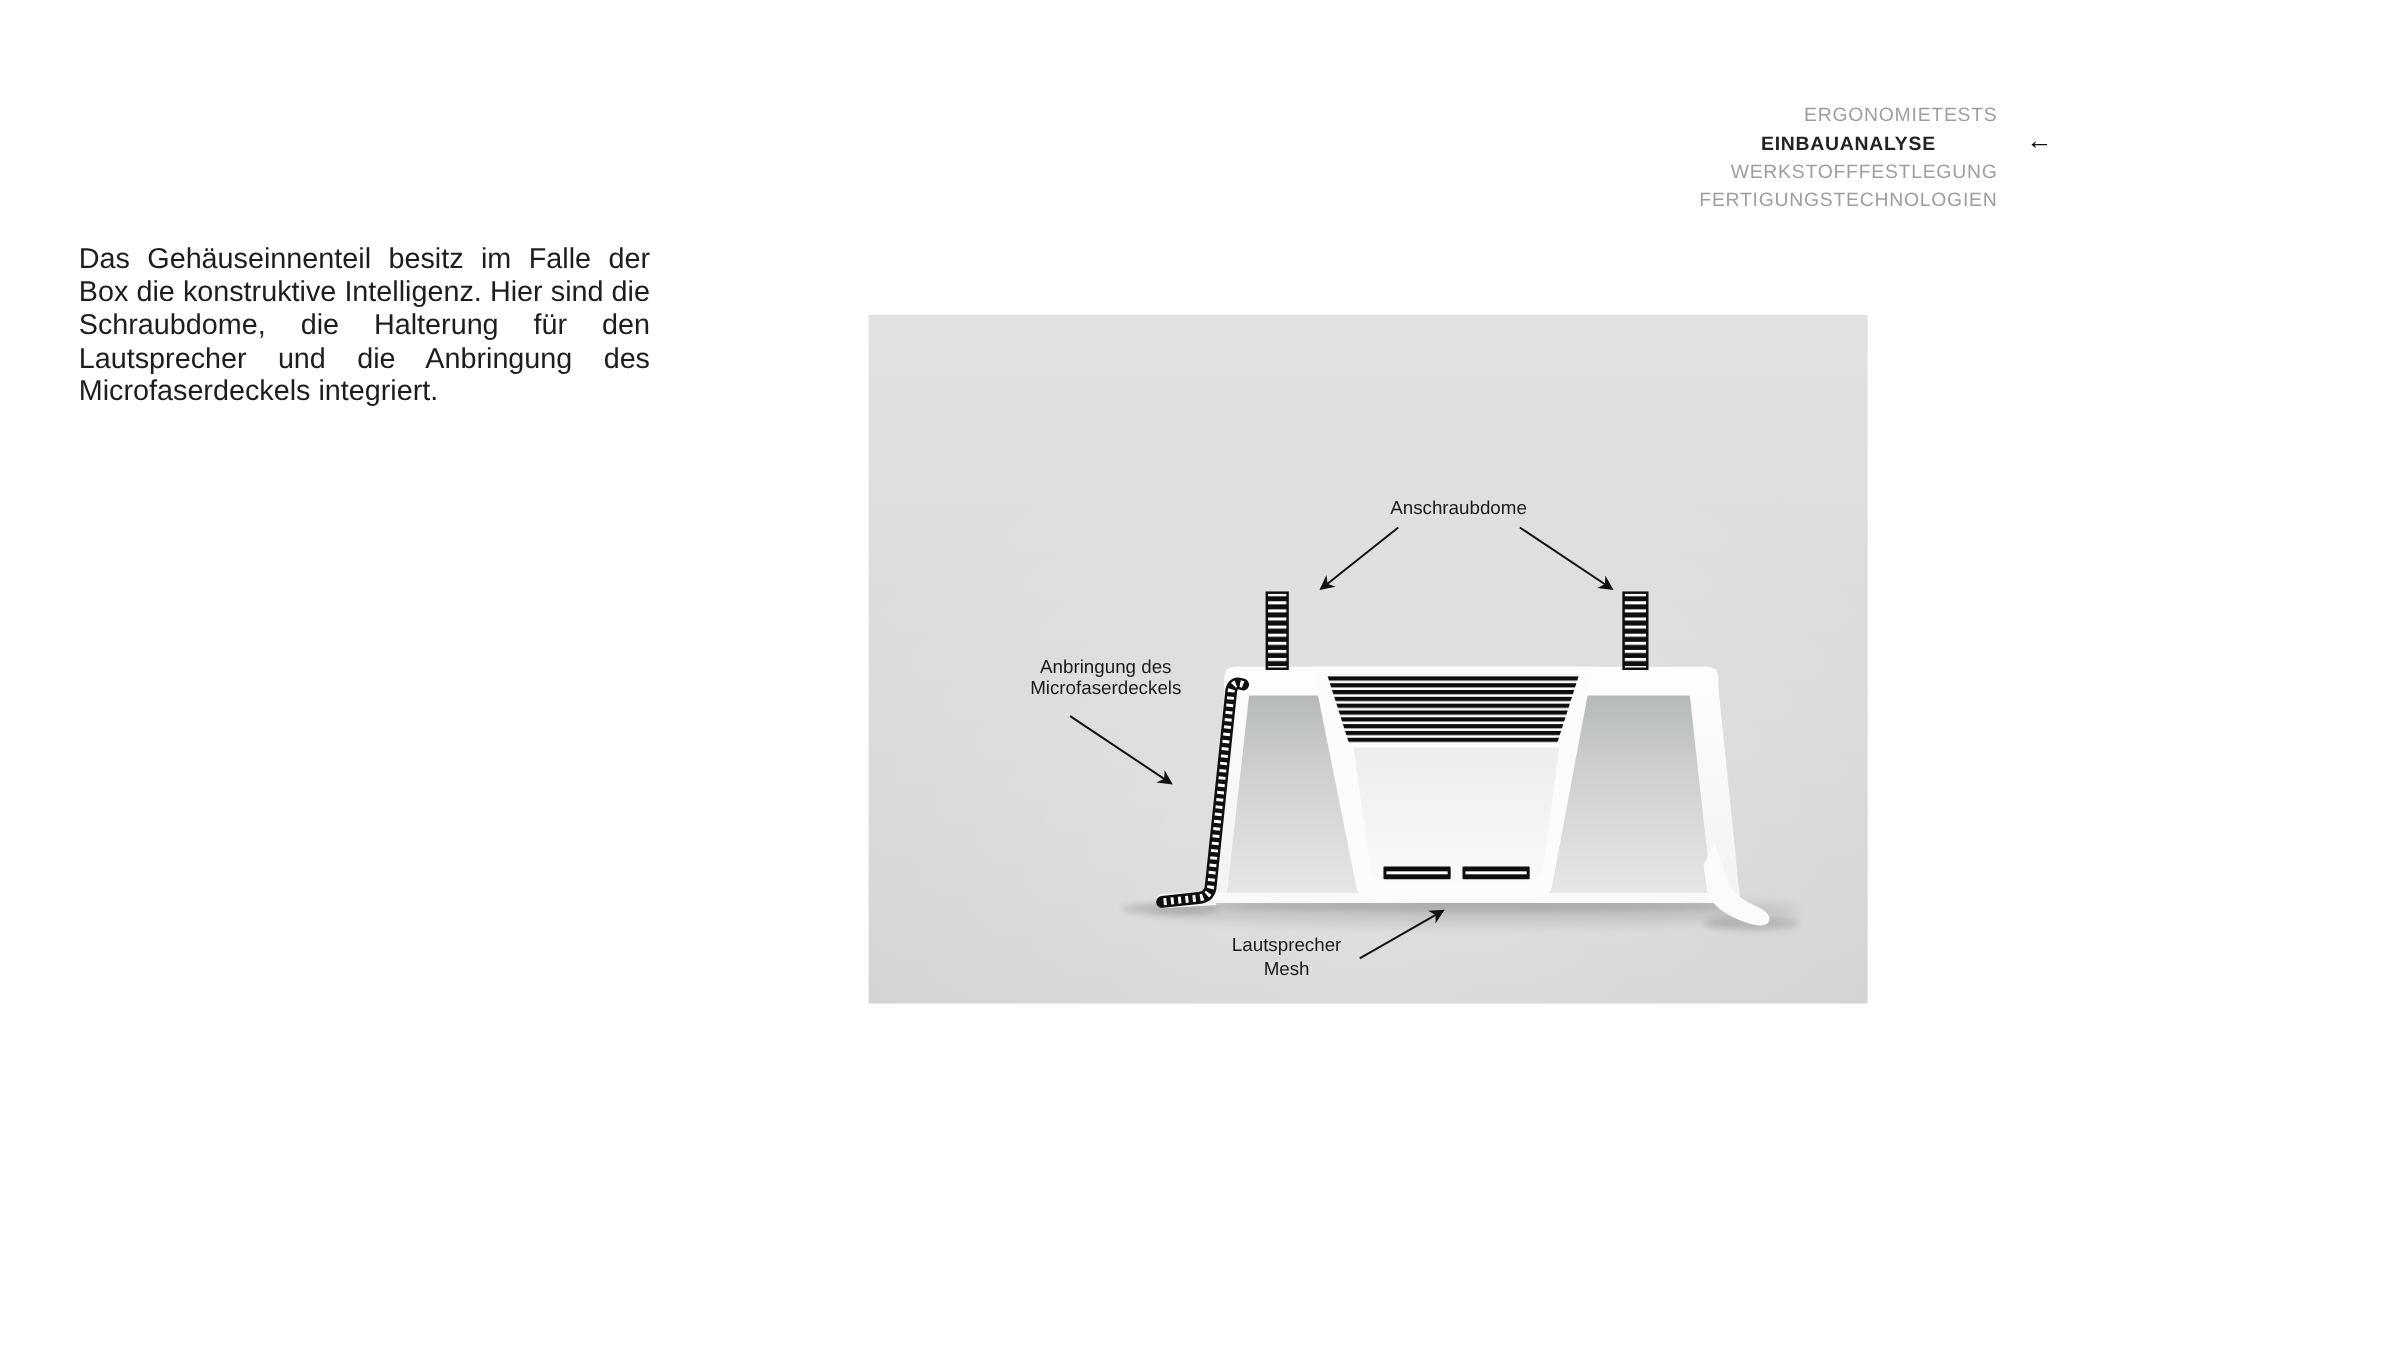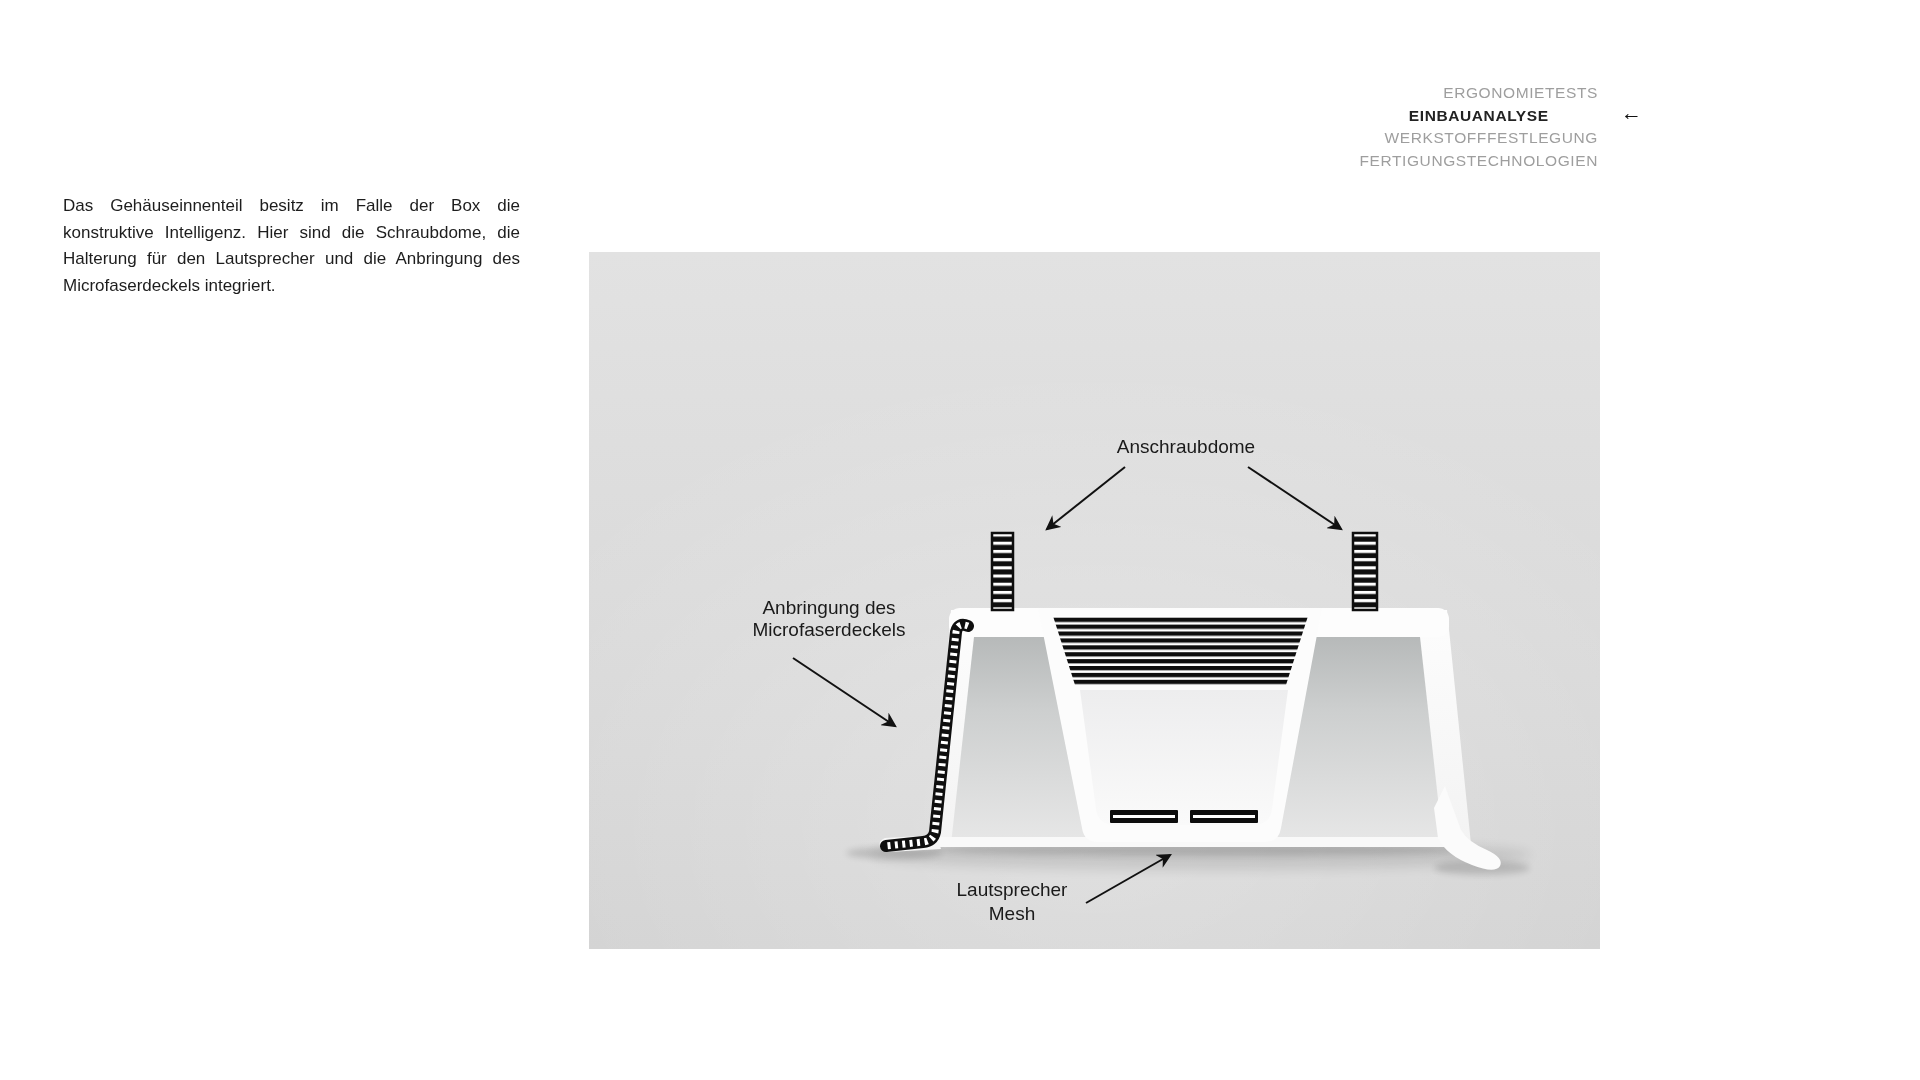--- a/index.html
+++ b/index.html
@@ -20,25 +20,25 @@
     position:absolute;right:-44px;top:-3px;color:#111111;
     font-size:21px;font-weight:600;letter-spacing:0;
   }
   
   .article{position:absolute;left:63px;top:193px;width:457px;}
   .article h1{
     margin:0 0 27px 0;font-size:29px;line-height:32px;font-weight:700;
     letter-spacing:0.3px;color:#151515;
   }
   .article p{
-    margin:0 0 27px 0;font-size:17px;line-height:26.5px;
+    margin:0 0 27px 0;font-size:23px;line-height:26.5px;
     text-align:justify;color:#1d1d1d;
   }
   
-  .figure-panel{position:absolute;left:589px;top:252px;width:1011px;height:697px;}
+  .figure-panel{position:absolute;left:589px;top:252px;width:1011px;height:551px;}
   .figure-panel svg{display:block;width:100%;height:100%;}
   svg text{font-family:"Liberation Sans","DejaVu Sans",sans-serif;fill:#1a1a1a;}
 </style>
 </head>
 <body>
 
 <nav class="section-nav">
   <div class="nav-item">ERGONOMIETESTS</div>
   <div class="nav-item active">
     <span>EINBAUANALYSE</span>

